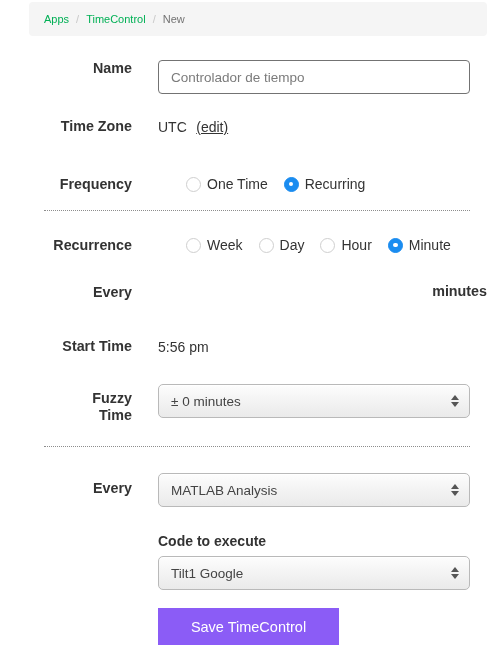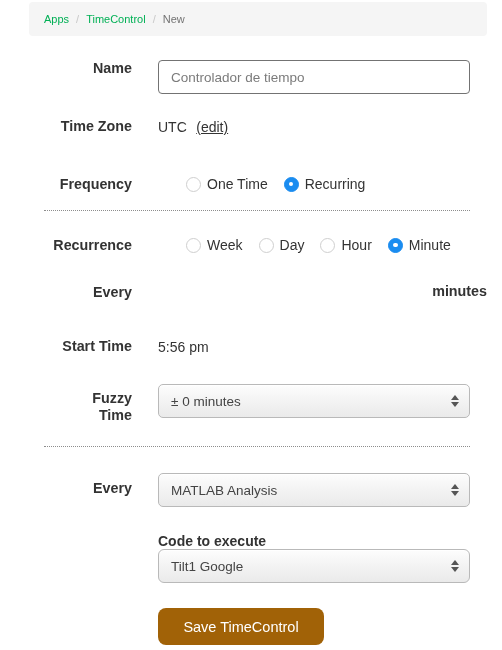--- a/index.html
+++ b/index.html
@@ -192,26 +192,26 @@
     font-size: 14px;
     font-weight: bold;
     color: #333333;
   }
 
   
   .save-btn {
     display: inline-flex;
     align-items: center;
     justify-content: center;
-    width: 166px;
+    width: 181px;
     height: 37px;
-    background: #a16207;
+    background: #8b5cf6;
     color: #ffffff;
     border: none;
-    border-radius: 8px;
+    border-radius: 0;
     font-family: "Liberation Sans", sans-serif;
     font-size: 14.5px;
     cursor: pointer;
   }
 </style>
 </head>
 <body>
 
 <div class="page">
 
@@ -320,21 +320,21 @@
           <span class="dn"></span>
         </span>
       </div>
     </div>
   </div>
 
   <div class="row" style="top:533px;align-items:flex-end;">
     <div class="lbl"></div>
     <div class="field">
       <div class="sub-label">Code to execute</div>
-      <div class="skeu w-wide" style="border-radius:6px;">
+      <div class="skeu w-wide" style="margin-top:7px;">
         <span>Tilt1 Google</span>
         <span class="arrows">
           <span class="up"></span>
           <span class="dn"></span>
         </span>
       </div>
     </div>
   </div>
 
   <div class="row" style="top:608px;">

